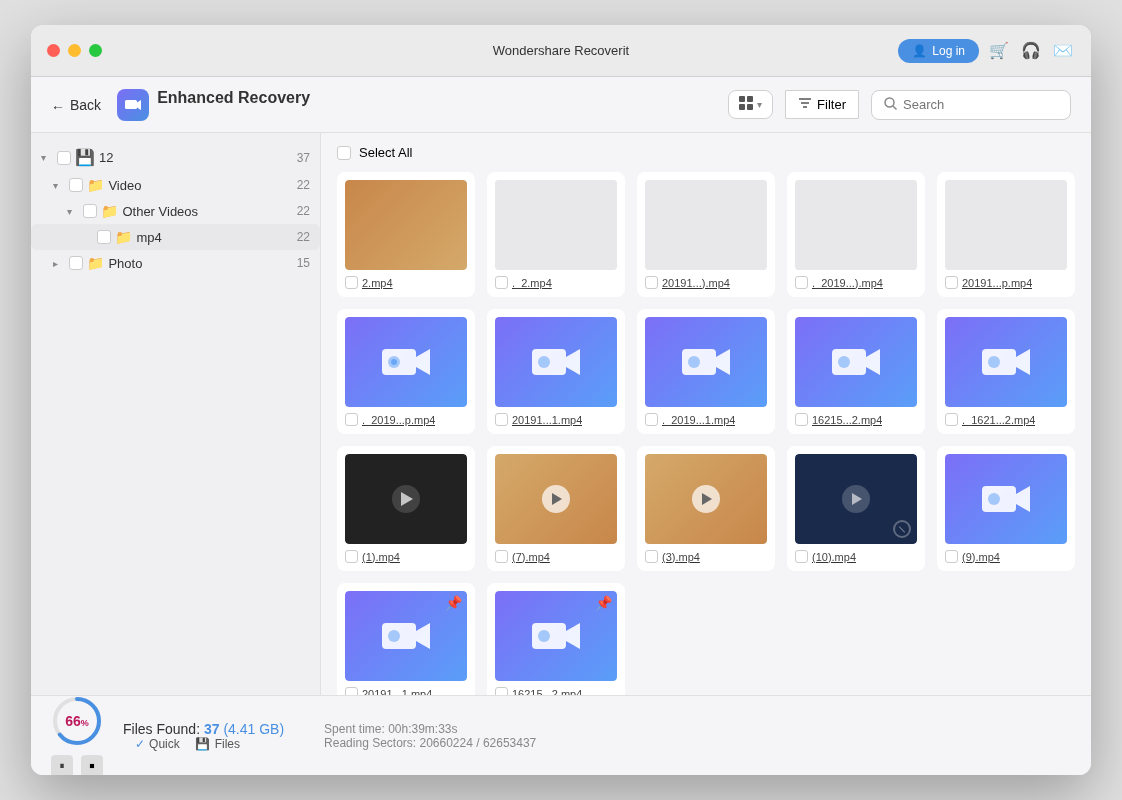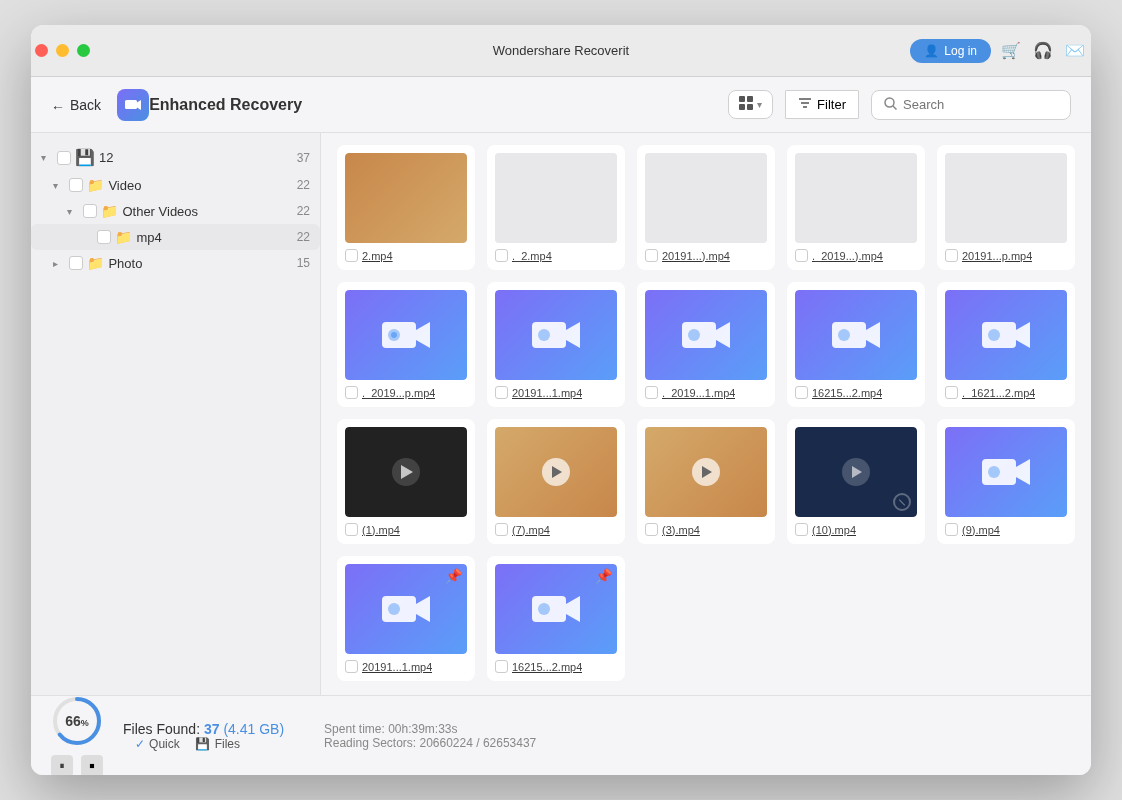--- a/index.html
+++ b/index.html
@@ -15,21 +15,21 @@
       flex-direction: column;
       overflow: hidden;
     }
     
     
     .titlebar {
       background: #ebebeb;
       height: 52px;
       display: flex;
       align-items: center;
-      padding: 0 4px;
+      padding: 0 16px;
       border-bottom: 1px solid #d0d0d0;
       border-radius: 12px 12px 0 0;
       position: relative;
     }
     .traffic-lights { display: flex; gap: 8px; }
     .traffic-light { width: 13px; height: 13px; border-radius: 50%; }
     .tl-red { background: #ff5f57; }
     .tl-yellow { background: #febc2e; }
     .tl-green { background: #28c840; }
     .window-title { position: absolute; left: 50%; transform: translateX(-50%); font-size: 13px; color: #333; font-weight: 500; }
@@ -55,21 +55,21 @@
       padding: 0 20px;
       gap: 16px;
       border-bottom: 1px solid #e0e0e0;
     }
     .back-btn {
       display: flex; align-items: center; gap: 5px;
       background: none; border: none; cursor: pointer;
       font-size: 14px; color: #333;
     }
     .enhanced-recovery-badge {
-      display: flex; align-items: center; 
+      display: flex; gap: 8px;
       background: none; border: none;
     }
     .er-icon {
       width: 32px; height: 32px;
       background: linear-gradient(135deg, #7b6ef6, #4a90e2);
       border-radius: 8px;
       display: flex; align-items: center; justify-content: center;
     }
     .er-label { font-size: 16px; font-weight: 600; color: #333; }
     .toolbar-right { margin-left: auto; display: flex; align-items: center; gap: 12px; }
@@ -176,21 +176,21 @@
       border-top: 1px solid #e0e0e0;
       display: flex; align-items: center;
       padding: 0 20px;
       gap: 20px;
     }
     .progress-ring-container {
       position: relative; width: 52px; height: 52px;
       display: flex; align-items: center; justify-content: center;
     }
     .progress-text {
-      font-size: 14px; font-weight: 700; color: #404040;
+      font-size: 14px; font-weight: 700; color: #be185d;
       position: absolute;
     }
     .files-found { font-size: 14px; color: #333; }
     .files-found strong { color: #4a90e2; }
     .scan-mode { display: flex; align-items: center; gap: 16px; font-size: 12px; margin-left: 12px; }
     .scan-mode .mode { display: flex; align-items: center; gap: 4px; color: #555; }
     .check-icon { color: #4a90e2; }
     .scan-stats { font-size: 12px; color: #888; margin-left: 20px; }
     .recover-btn {
       margin-left: auto;
@@ -328,20 +328,24 @@
       <div class="tree-item indent-1">
         <span class="toggle-arrow">▸</span>
         <span class="checkbox"></span>
         <span style="font-size:14px;">📁</span>
         <span class="tree-label">Photo</span>
         <span class="count">15</span>
       </div>
     </div>
 
     <div class="file-area scrollbar-thin">
+      <div class="select-all-bar">
+        <span class="checkbox"></span>
+        <span>Select All</span>
+      </div>
       <div class="file-grid">
 
         <div class="file-card">
           <div class="file-thumb">
             <div style="width:100%;height:100%;background:linear-gradient(135deg,#c8874a,#d4a96a);border-radius:4px;"></div>
           </div>
           <div class="file-label">
             <span class="file-checkbox"></span>
             <span class="file-name">2.mp4</span>
           </div>

